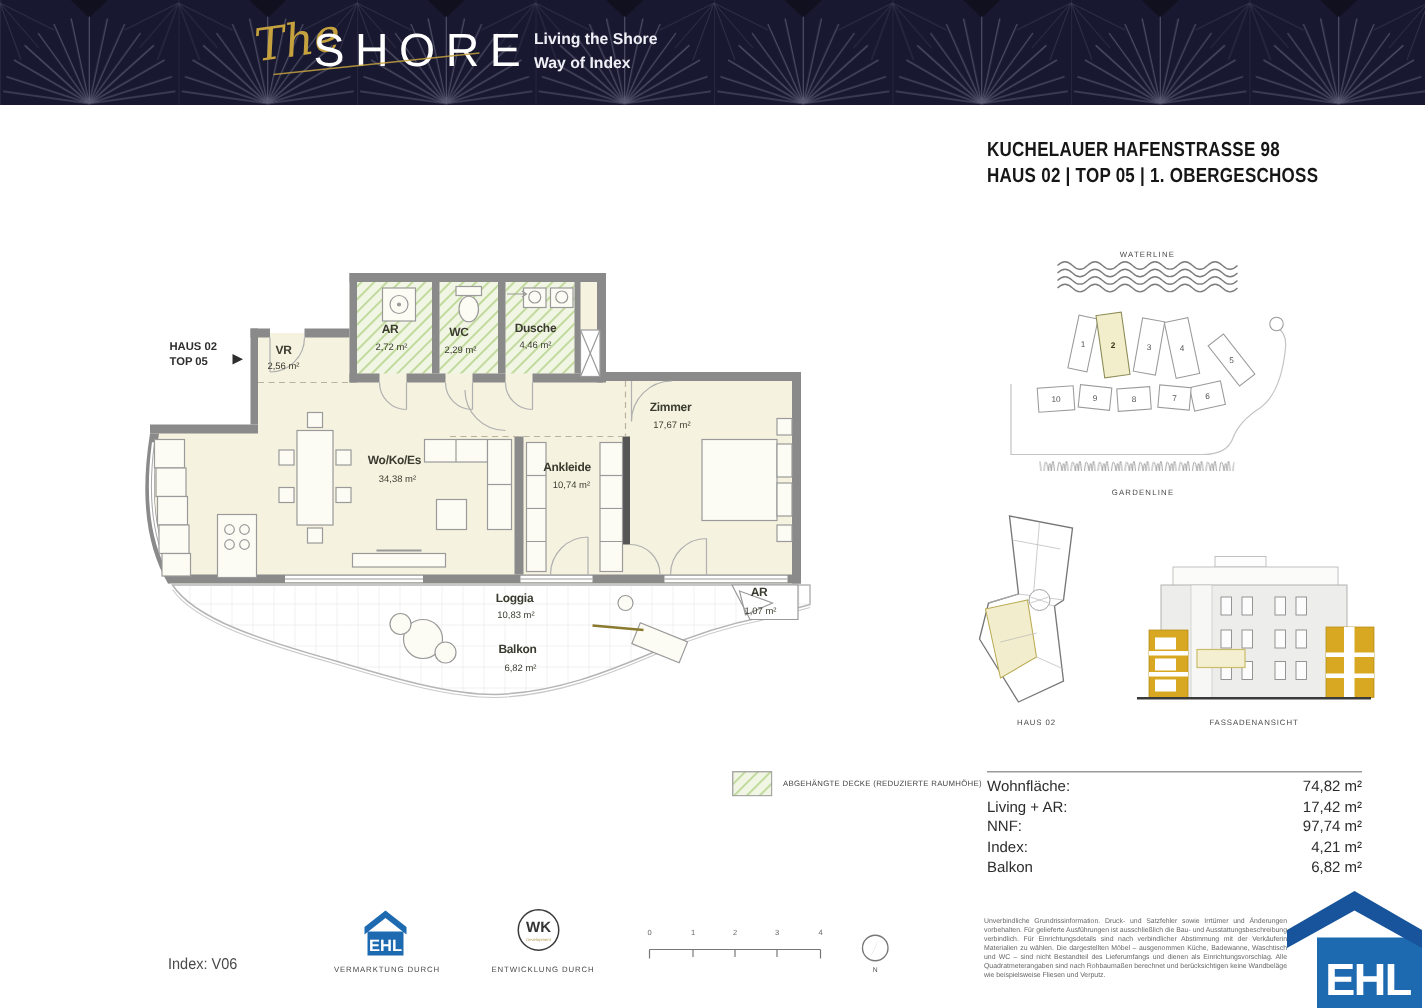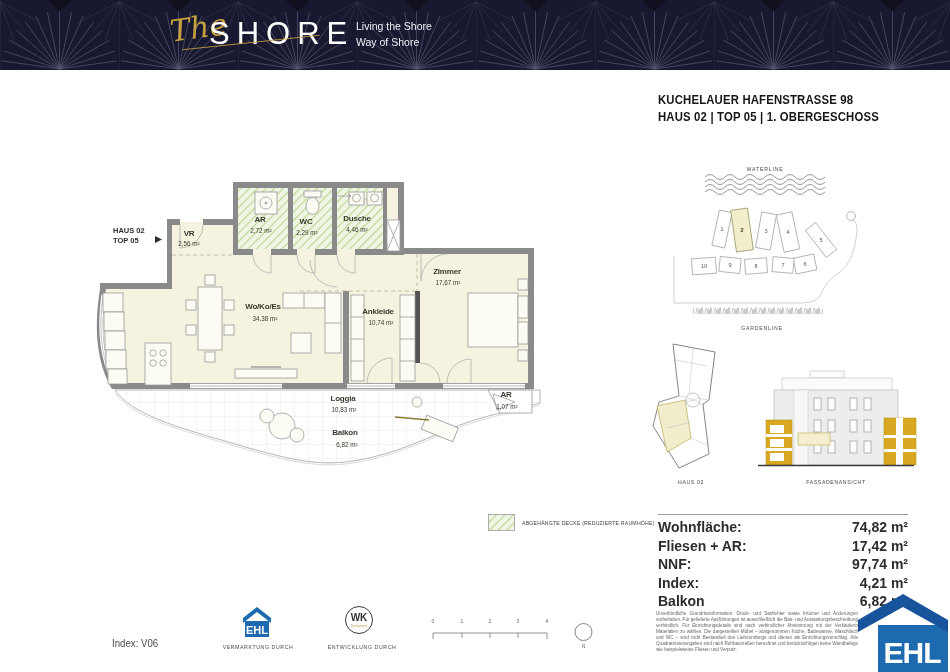--- a/index.html
+++ b/index.html
@@ -6,29 +6,29 @@
   #page{position:relative;width:950px;height:672px;overflow:hidden;background:#ffffff;
         font-family:"Liberation Sans",sans-serif;}
   .abs{position:absolute;}
   
   #header{left:0;top:0;width:950px;height:70px;background:#181830;}
   #brand-the{left:170px;top:10px;font-family:"DejaVu Serif",serif;font-style:italic;
              font-size:30px;color:#c6a23f;transform:rotate(-8deg);}
   #brand-shore{left:209px;top:16px;font-size:31px;color:#ffffff;letter-spacing:7px;font-weight:400;}
   #brand-flourish{left:182px;top:42px;width:138px;height:1px;background:#c6a23f;opacity:.85;
                   transform:rotate(-6deg);}
-  #tagline{left:356px;top:19px;font-size:10.5px;color:#eef0f6;line-height:1.5;font-weight:400;}
+  #tagline{left:356px;top:19px;font-size:10.5px;color:#eef0f6;line-height:1.5;font-weight:700;}
   
   .title-line{left:658px;font-size:13.5px;font-weight:700;color:#161616;letter-spacing:.2px;
               transform:scaleX(.84);transform-origin:left;white-space:nowrap;}
   
   .cap{font-size:5.2px;color:#4a4a4a;letter-spacing:.6px;text-align:center;}
   
   #area-table{left:658px;top:514px;width:250px;border-top:1px solid #9a9a9a;padding-top:4px;}
-  .arow{display:flex;justify-content:space-between;font-size:14px;font-weight:700;
+  .arow{display:flex;justify-content:space-between;font-size:10px;font-weight:400;
         color:#2c2c2c;margin-bottom:2.6px;}
   .arow .v{text-align:left;}
   
   #index{left:112px;top:637px;font-size:10.5px;color:#4a4a4a;transform:scaleX(.92);transform-origin:left;}
   #disclaimer{left:656px;top:611px;width:202px;font-size:4.6px;line-height:1.3;color:#666;
               text-align:justify;}
   #legend{left:488px;top:514px;display:flex;align-items:center;}
   #legend .ltxt{font-size:5.2px;color:#444;letter-spacing:.2px;margin-left:7px;}
   svg text{font-family:"Liberation Sans",sans-serif;}
   .rname{font-size:8px;font-weight:700;fill:#3b3b30;letter-spacing:-.2px;}
@@ -74,21 +74,21 @@
           </g>
         </pattern>
       </defs>
       <rect width="950" height="70" fill="url(#deco)"></rect>
     </svg>
     <div class="abs" id="brand-the">The</div>
     <div class="abs" id="brand-shore">SHORE</div>
     <div class="abs" id="brand-flourish"></div>
     <div class="abs" id="tagline">
       <div>Living the Shore</div>
-      <div>Way of Shore</div>
+      <div>Way of Index</div>
     </div>
   </div>
 
   <div class="abs title-line" style="top:92px;">KUCHELAUER HAFENSTRASSE 98</div>
   <div class="abs title-line" style="top:109px;">HAUS 02 | TOP 05 | 1. OBERGESCHOSS</div>
 
   <svg class="abs" style="left:85px;top:165px;" width="470" height="310" viewBox="0 0 470 310">
     <defs>
       <pattern id="hatch" width="6" height="6" patternUnits="userSpaceOnUse" patternTransform="rotate(45)">
         <rect width="6" height="6" fill="#f1f5e4"></rect>
@@ -379,21 +379,21 @@
     </svg>
     <span class="ltxt">ABGEHÄNGTE DECKE (REDUZIERTE RAUMHÖHE)</span>
   </div>
 
   <div class="abs" id="area-table">
     <div class="arow">
       <span>Wohnfläche:</span>
       <span class="v">74,82 m²</span>
     </div>
     <div class="arow">
-      <span>Fliesen + AR:</span>
+      <span>Living + AR:</span>
       <span class="v">17,42 m²</span>
     </div>
     <div class="arow">
       <span>NNF:</span>
       <span class="v">97,74 m²</span>
     </div>
     <div class="arow">
       <span>Index:</span>
       <span class="v">4,21 m²</span>
     </div>

